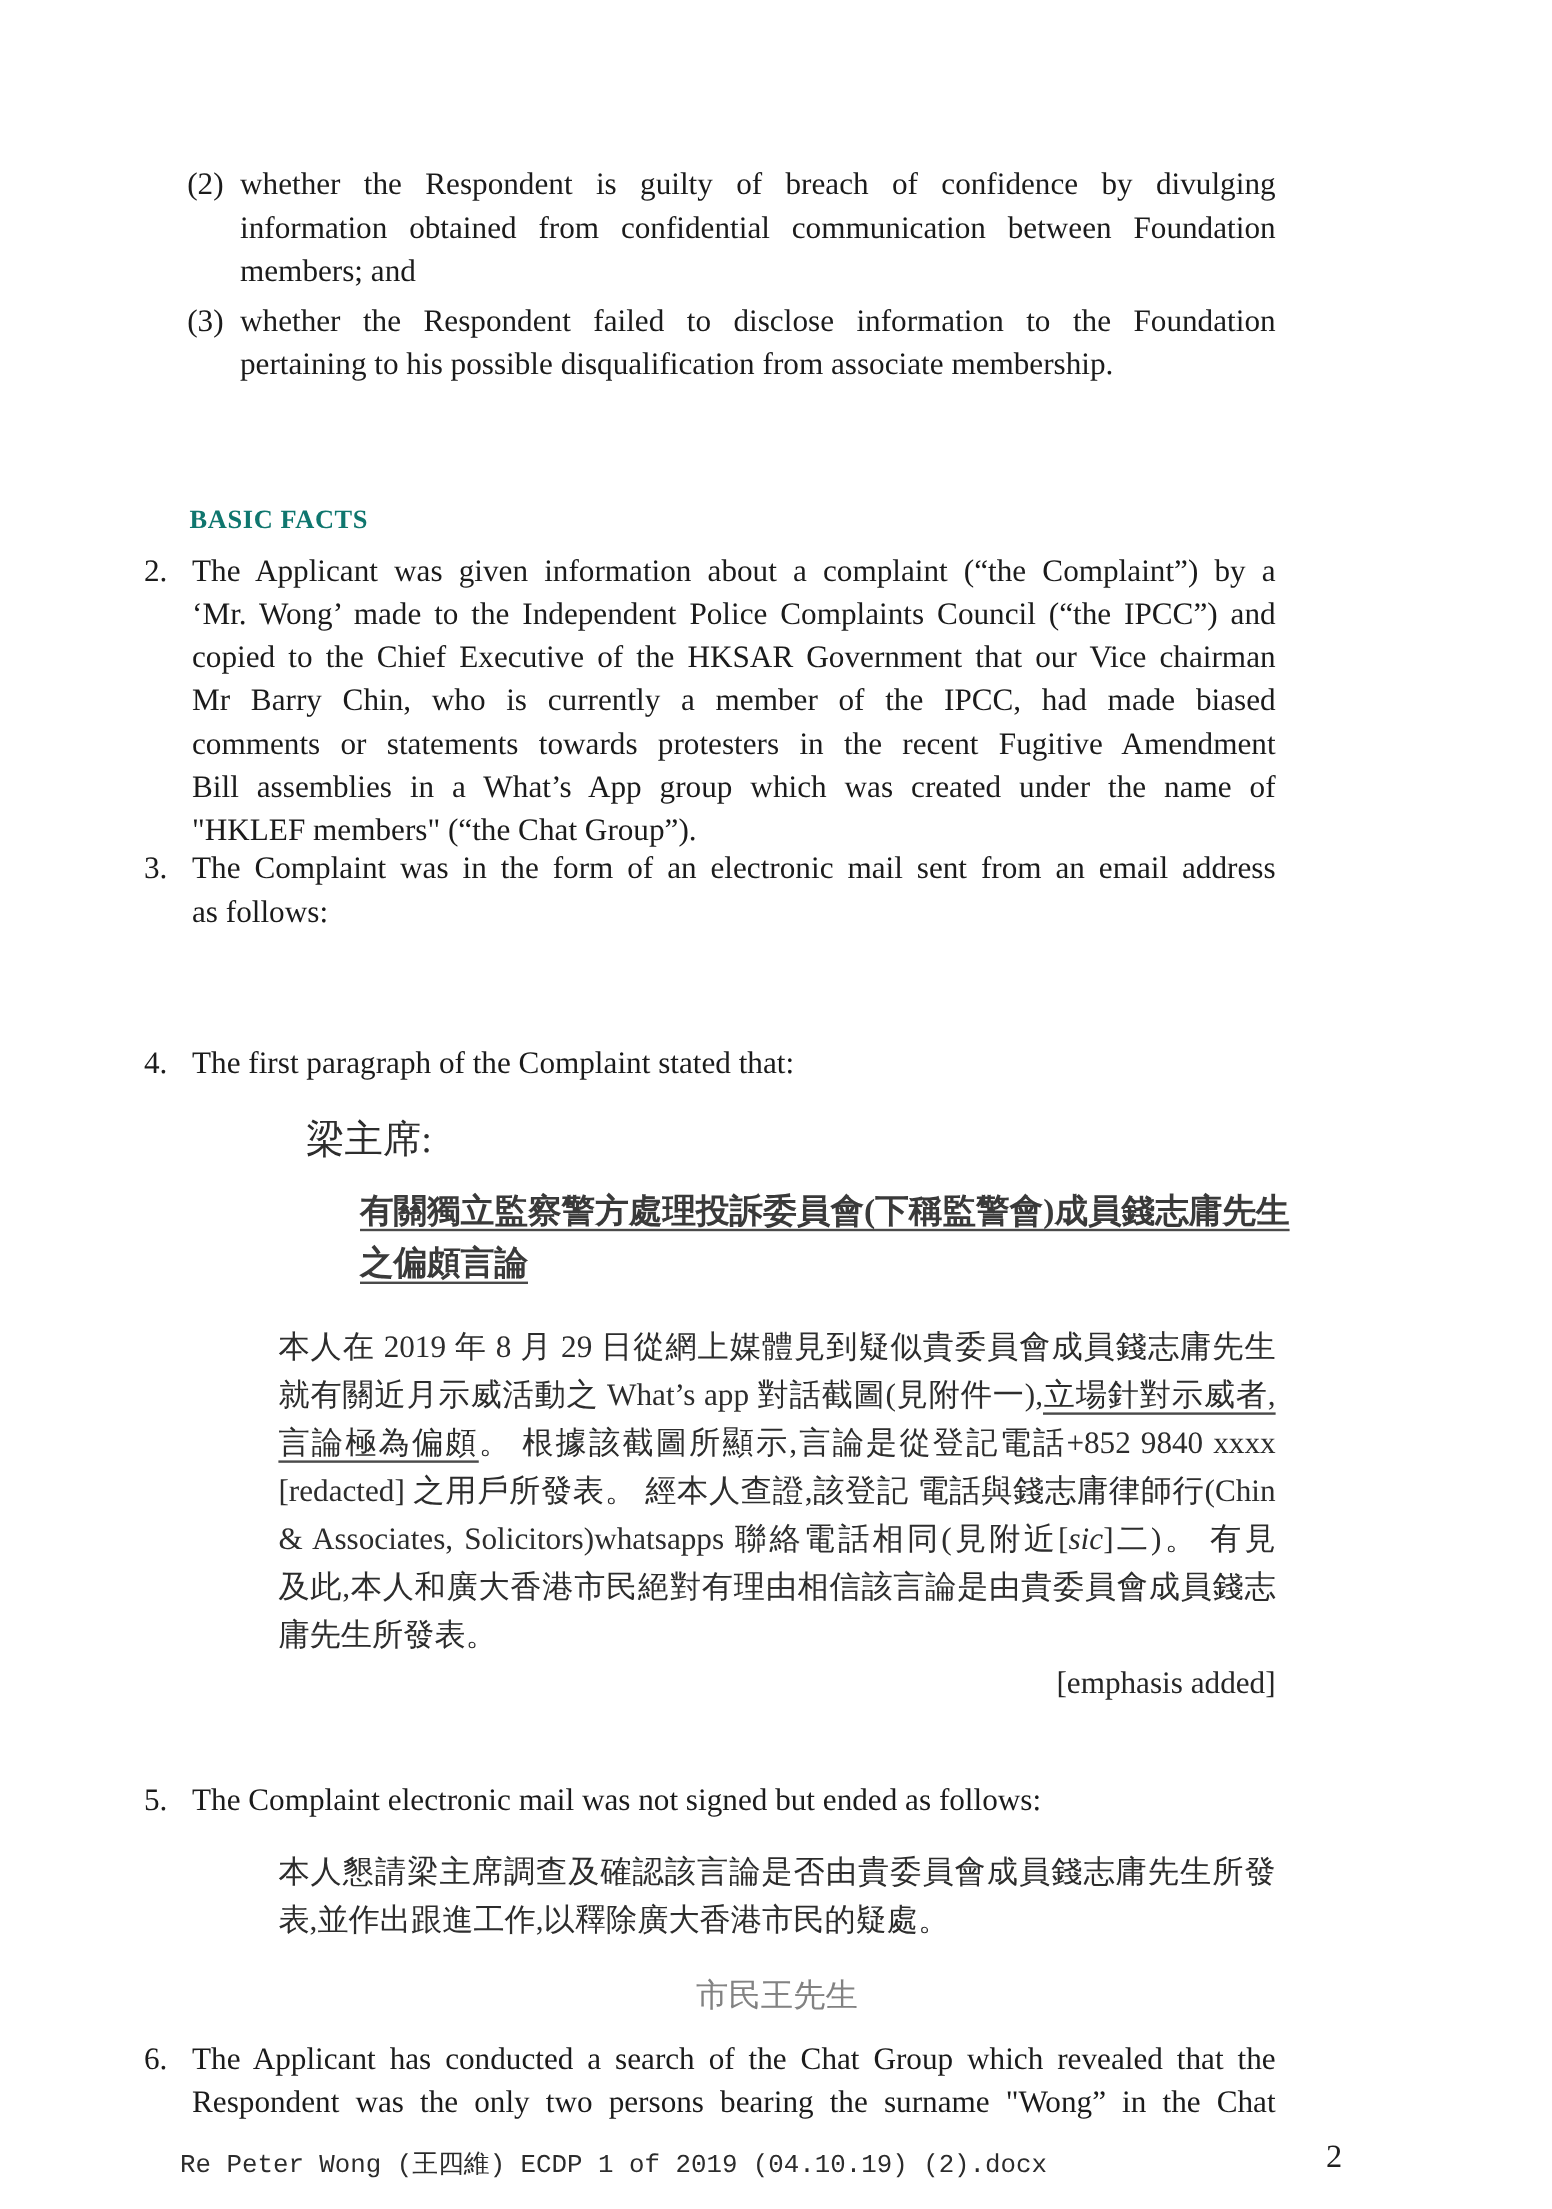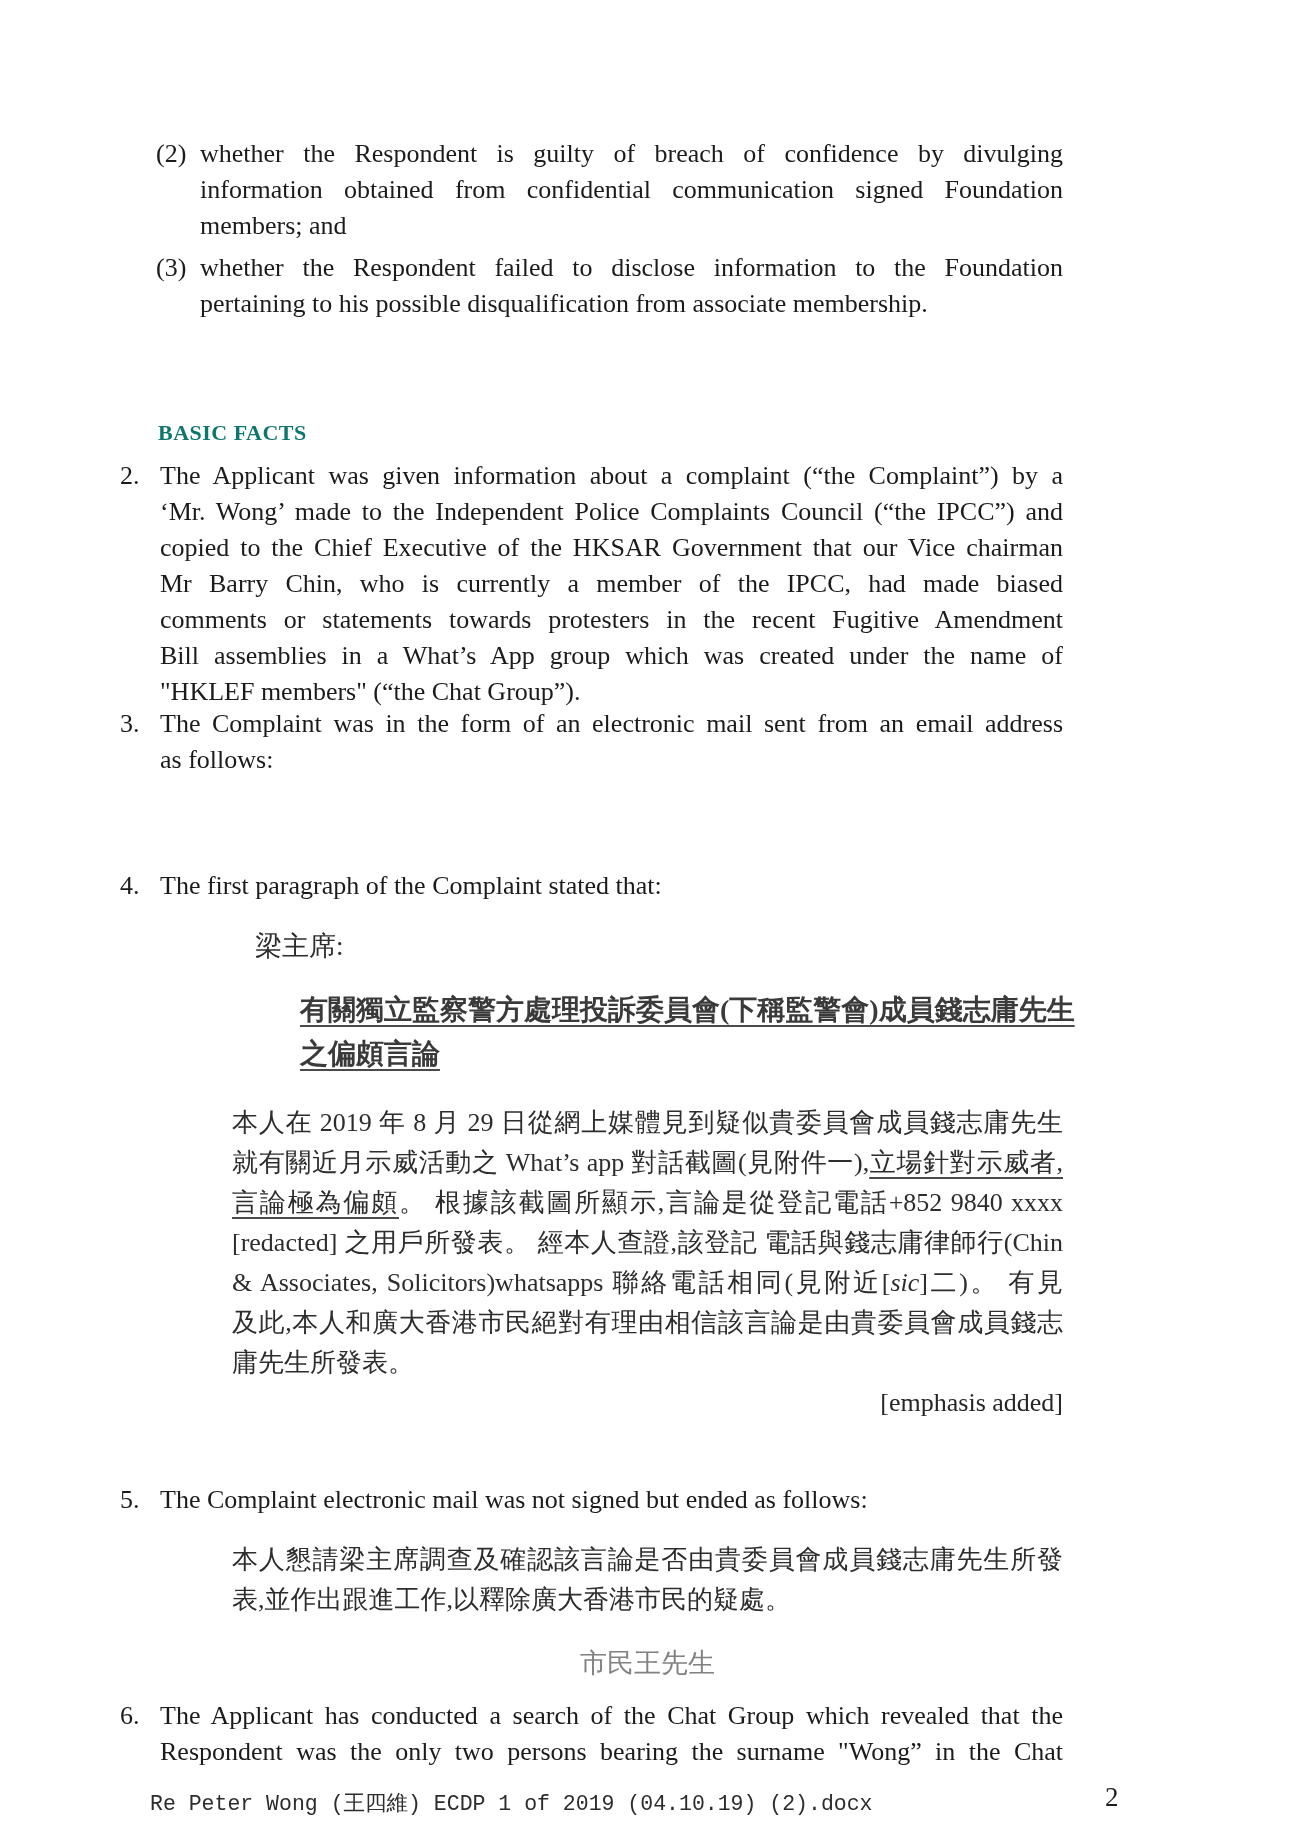--- a/index.html
+++ b/index.html
@@ -60,21 +60,21 @@
 
   .email-line {
     width: 903px;
     text-align: center;
     font-size: 26px;
     color: #222222;
   }
 
   
   .cjk { color: #2d2d2d; }
-  .salutation { font-size: 27px; }
+  .salutation { font-size: 32px; }
   .subject { font-size: 28px; line-height: 44px; width: 763px; color: #3a3a3a; font-weight: bold; }
   .cbody { font-size: 26px; line-height: 40px; width: 831px; }
   .closing { font-size: 26px; line-height: 40px; width: 831px; }
 
   .emphasis-note {
     width: 831px;
     text-align: right;
     font-size: 26px;
     color: #262626;
   }
@@ -96,21 +96,21 @@
 </style>
 </head>
 <body>
 
 <div class="page">
 
   <div class="abs subitem" style="left:200px; top:136px;">
     <span class="num" style="left:-44px;">(2)</span>
     <div class="ptext">
         <div class="tline"><span>whether the Respondent is guilty of breach of confidence by divulging</span></div>
-        <div class="tline"><span>information obtained from confidential communication signed Foundation</span></div>
+        <div class="tline"><span>information obtained from confidential communication between Foundation</span></div>
         <div class="tline tlast"><span>members; and</span></div>
       </div>
   </div>
 
   <div class="abs subitem" style="left:200px; top:250px;">
     <span class="num" style="left:-44px;">(3)</span>
     <div class="ptext">
         <div class="tline"><span>whether the Respondent failed to disclose information to the Foundation</span></div>
         <div class="tline tlast"><span>pertaining to his possible disqualification from associate membership.</span></div>
       </div>

